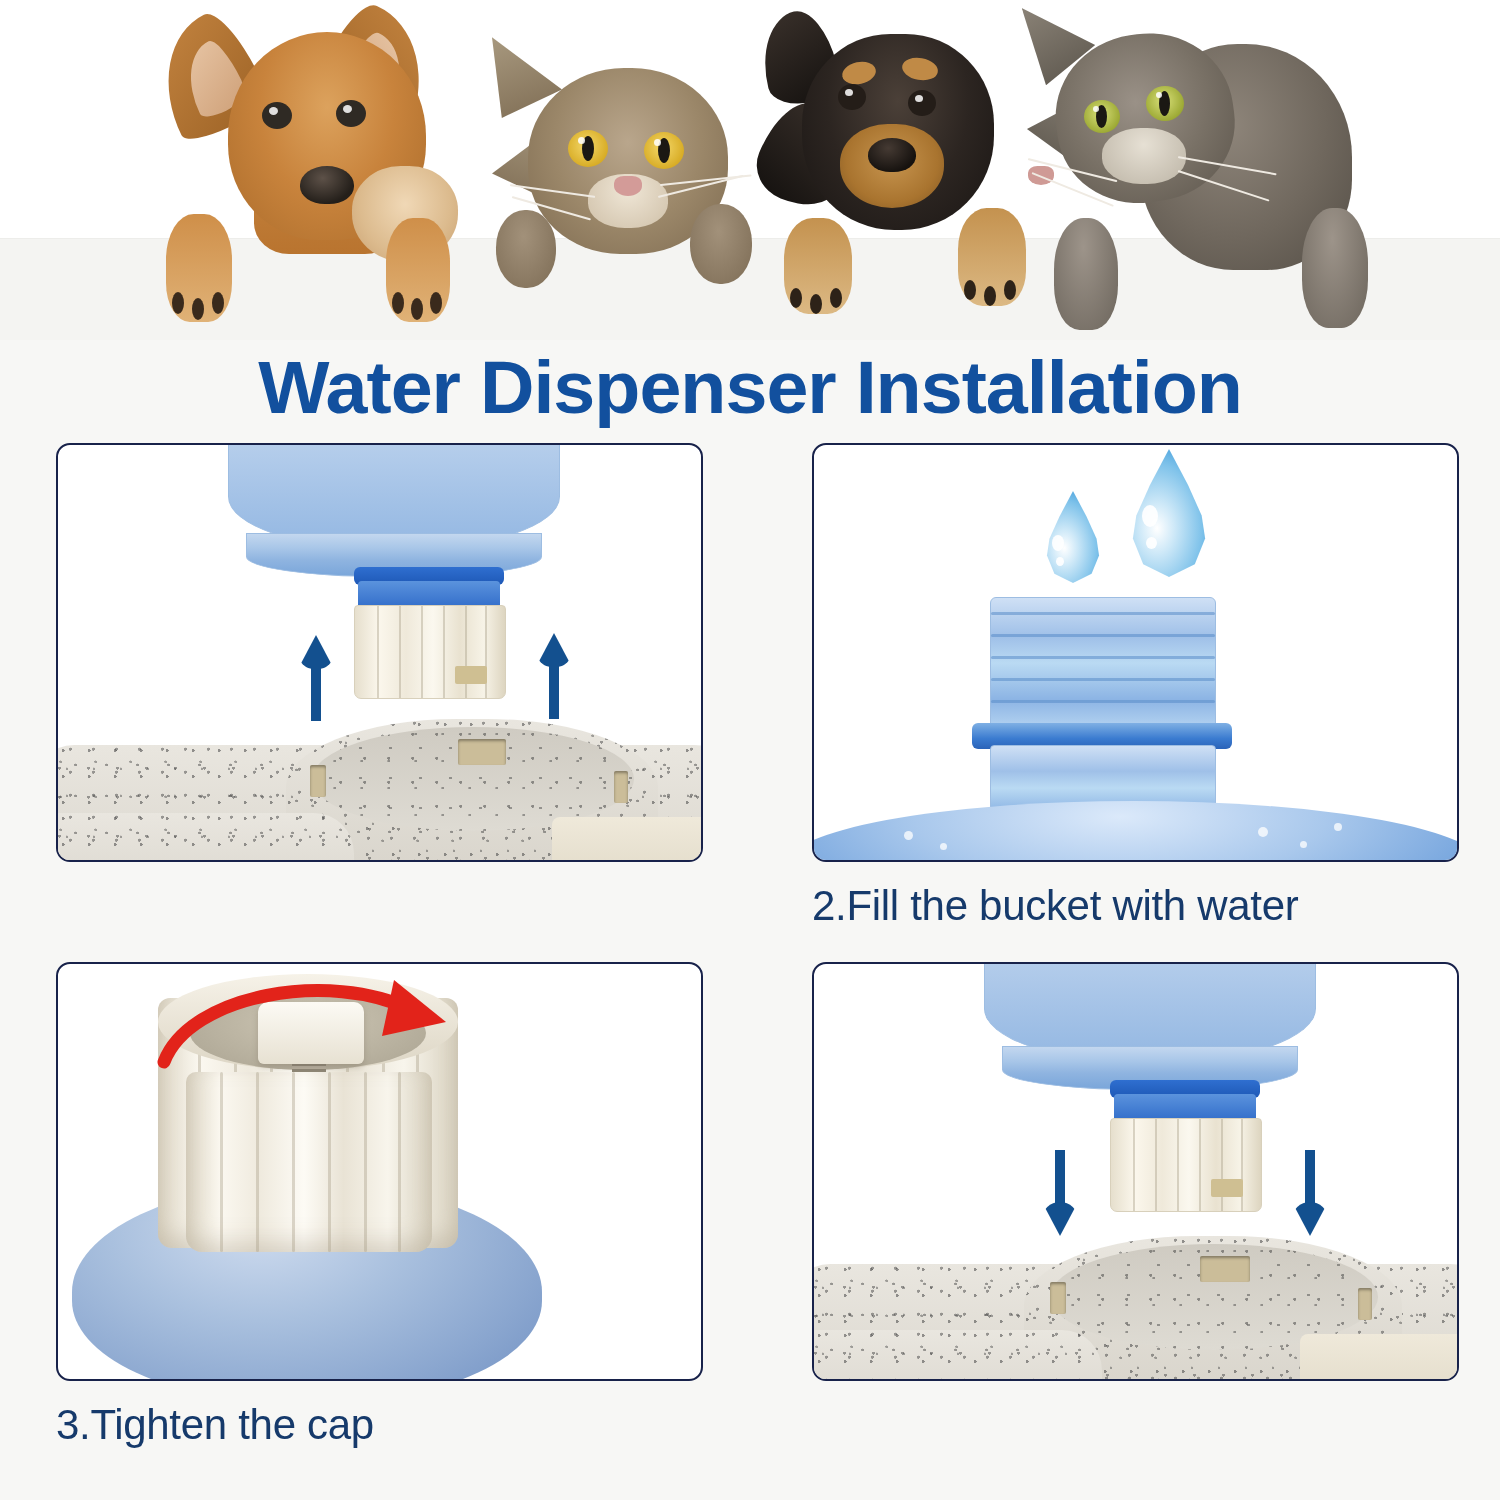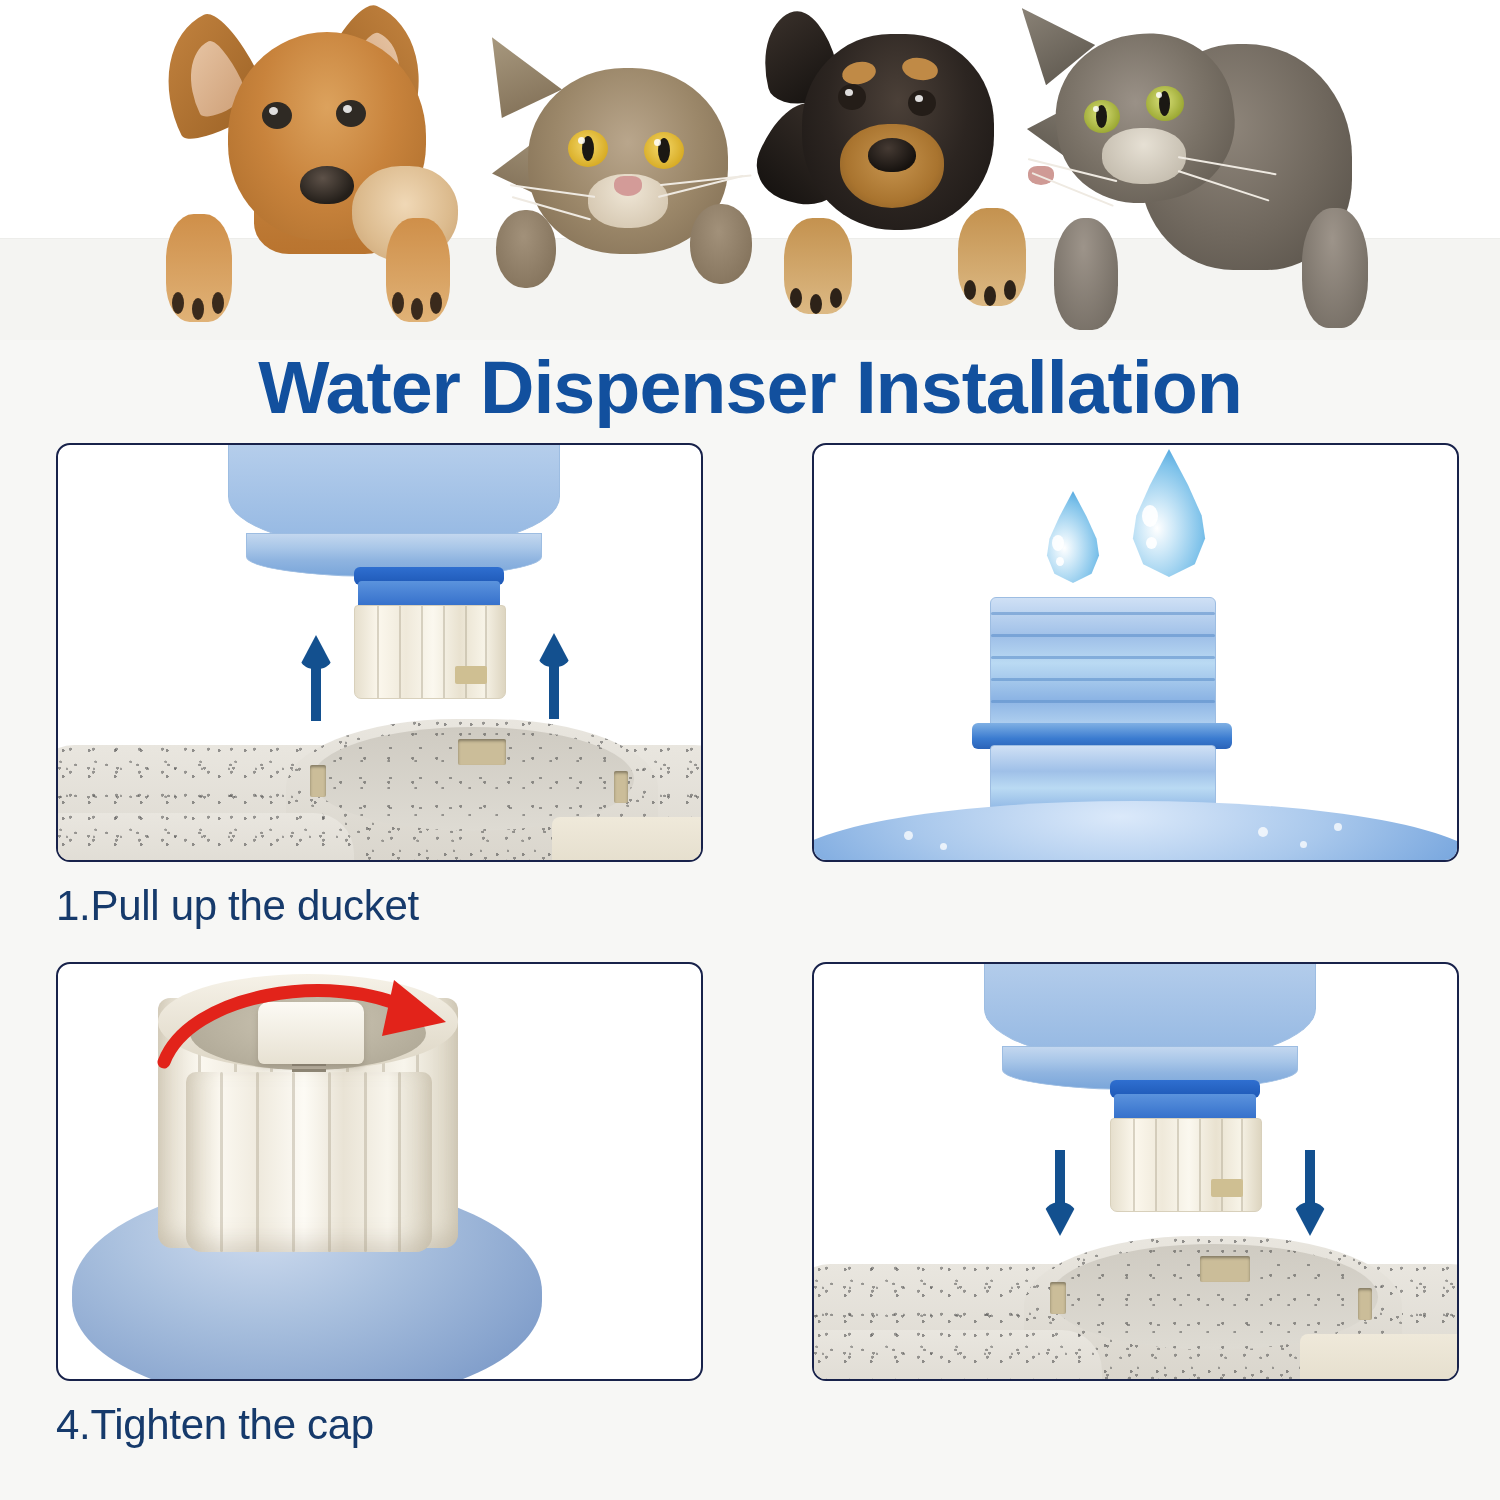--- a/index.html
+++ b/index.html
@@ -444,23 +444,20 @@
         <div class="base" style="left:-24px;top:300px;width:700px;height:150px;border-radius:40px 40px 20px 20px;"></div>
         <div class="base" style="left:228px;top:274px;width:372px;height:150px;border-radius:46% 46% 26% 26%;"></div>
         <div class="base-inner" style="left:254px;top:282px;width:322px;height:104px;"></div>
         <div class="slot" style="left:400px;top:294px;width:48px;height:26px;"></div>
         <div class="slot" style="left:252px;top:320px;width:16px;height:32px;"></div>
         <div class="slot" style="left:556px;top:326px;width:14px;height:32px;"></div>
         <div class="base" style="left:-24px;top:368px;width:320px;height:96px;border-radius:22px 40px 10px 10px;"></div>
         <div class="base-cream" style="left:494px;top:372px;width:170px;height:64px;"></div>
       </div>
     </div>
-    <div class="caption">
-      <span>1.Pull up the ducket</span>
-    </div>
   </div>
 
   <div class="cell c2">
     <div class="panel">
       <div class="art">
 
         <div class="drop" style="left:228px;top:46px;width:62px;height:92px;">
           <div class="hl" style="left:10px;top:44px;width:12px;height:16px;"></div>
           <div class="hl" style="left:14px;top:66px;width:8px;height:9px;"></div>
         </div>
@@ -479,20 +476,23 @@
         <div class="neck-collar" style="left:158px;top:278px;width:260px;height:26px;"></div>
         <div class="neck-thread" style="left:176px;top:300px;width:224px;height:84px;border-radius:4px 4px 0 0;"></div>
         <div class="jug-dome" style="left:-30px;top:356px;width:700px;height:130px;"></div>
         <div class="wdrop" style="left:90px;top:386px;width:9px;height:9px;"></div>
         <div class="wdrop" style="left:126px;top:398px;width:7px;height:7px;"></div>
         <div class="wdrop" style="left:444px;top:382px;width:10px;height:10px;"></div>
         <div class="wdrop" style="left:486px;top:396px;width:7px;height:7px;"></div>
         <div class="wdrop" style="left:520px;top:378px;width:8px;height:8px;"></div>
       </div>
     </div>
+    <div class="caption">
+      <span>2.Fill the bucket with water</span>
+    </div>
   </div>
 
   <div class="cell c3">
     <div class="panel">
       <div class="art">
 
         <div class="bottle3" style="left:14px;top:218px;width:470px;height:220px;"></div>
 
         <div class="cap3" style="left:100px;top:34px;width:300px;height:250px;">
           <div class="rib3" style="left:40px;"></div>
@@ -518,21 +518,21 @@
           <div class="rib3" style="left:212px;"></div>
         </div>
 
         <svg class="redarrow" width="320" height="110" viewBox="0 0 320 110" style="left:92px;top:12px;">
           <path d="M14 86 C 40 18, 180 -6, 262 34" fill="none" stroke="#e2231a" stroke-width="13" stroke-linecap="round"></path>
           <polygon points="244,4 296,46 232,60" fill="#e2231a"></polygon>
         </svg>
       </div>
     </div>
     <div class="caption">
-      <span>4.Tighten the cap</span>
+      <span>3.Tighten the cap</span>
     </div>
   </div>
 
   <div class="cell c4">
     <div class="panel">
       <div class="art">
         <div class="bottle-shoulder" style="left:170px;top:-14px;width:330px;height:112px;"></div>
         <div class="bottle" style="left:188px;top:82px;width:294px;height:42px;border-radius:0 0 46% 46%;"></div>
         <div class="bottle-ring" style="left:296px;top:116px;width:150px;height:18px;"></div>
         <div class="bottle-ring2" style="left:300px;top:130px;width:142px;height:32px;"></div>

